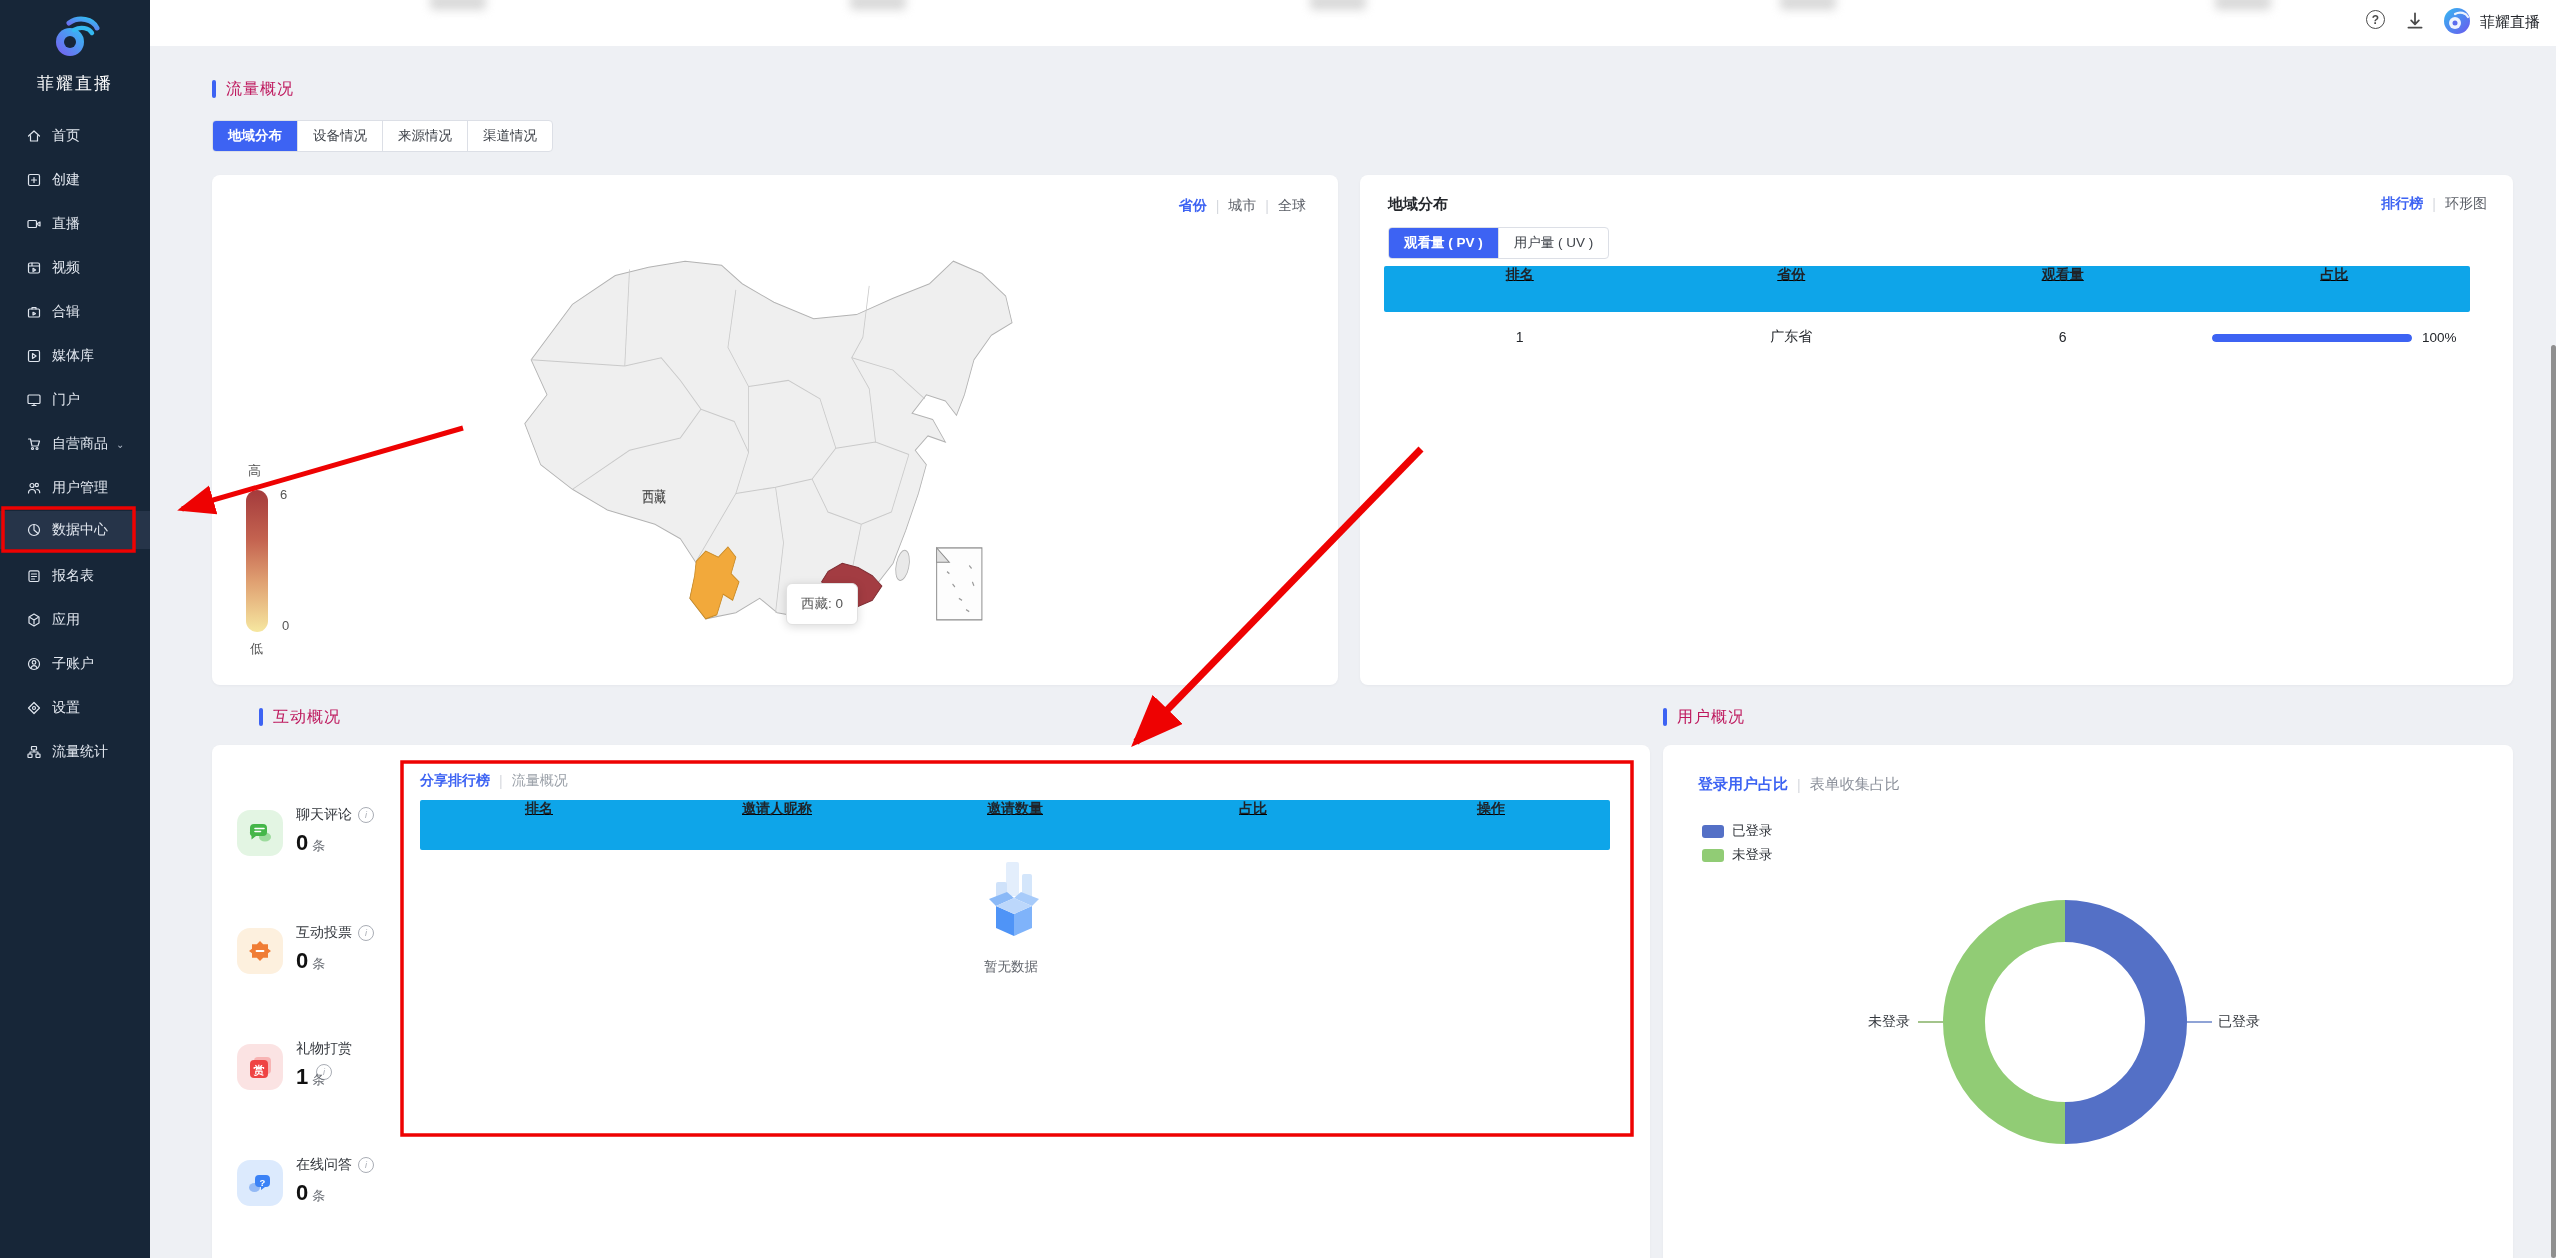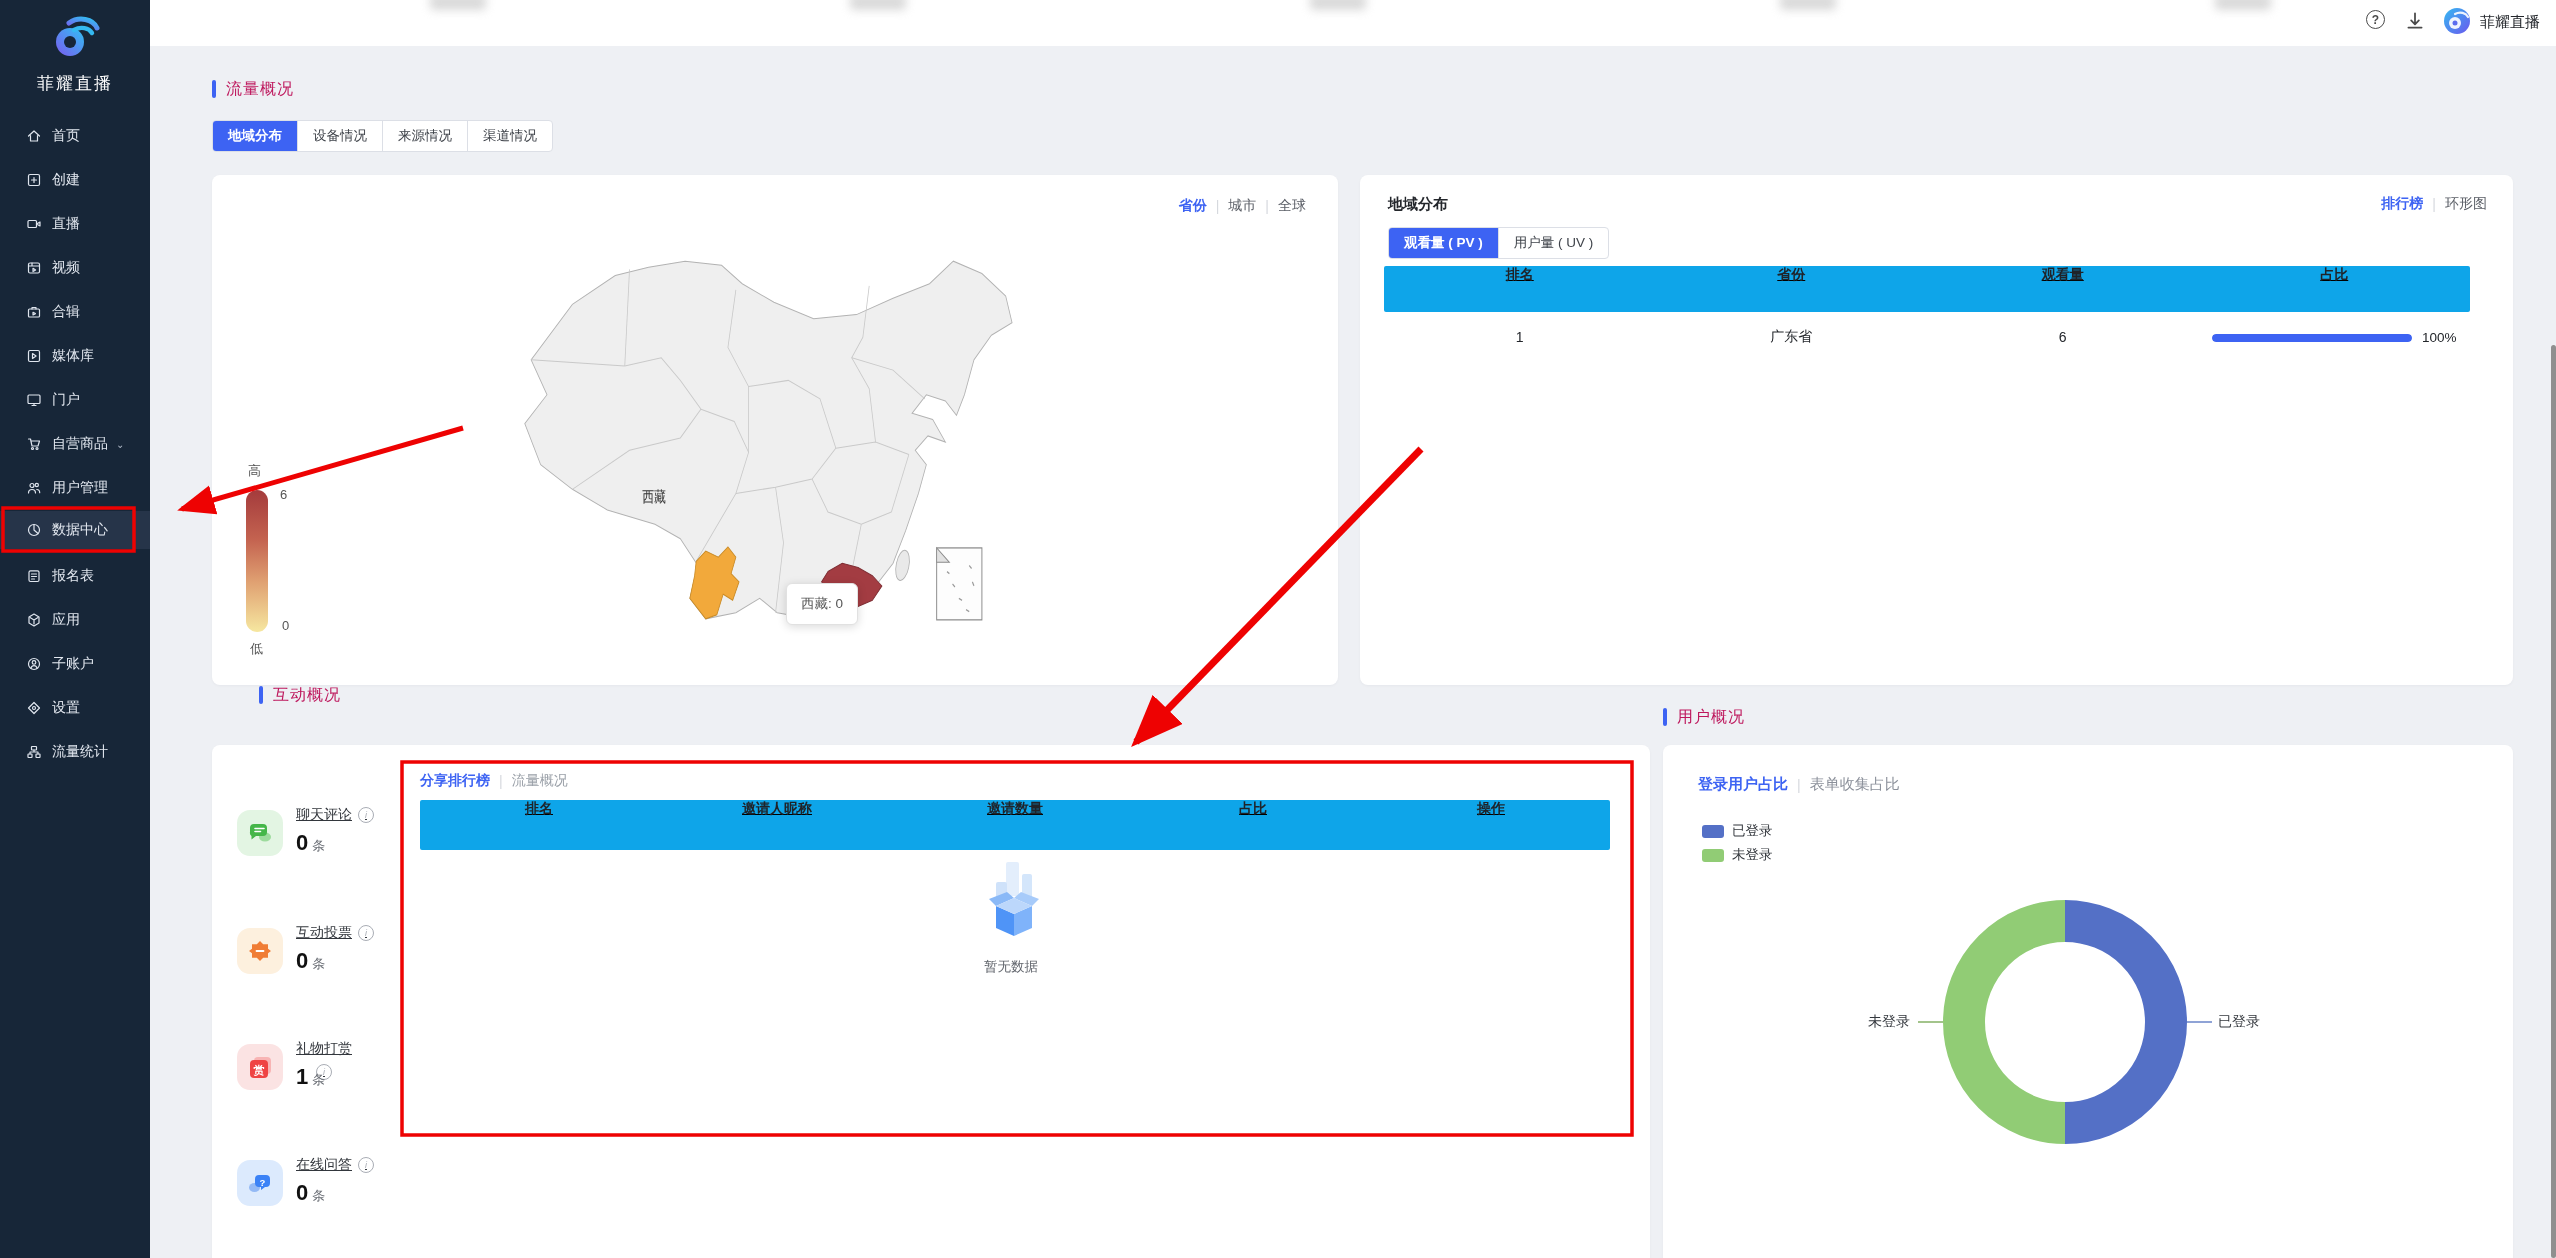--- a/index.html
+++ b/index.html
@@ -46,21 +46,21 @@
   
   .t-head{position:absolute;display:flex;background:#0ea5e9;align-items:flex-start;border-radius:2px;text-decoration:underline;}
   .t-row{position:absolute;display:flex;align-items:center;}
   .t-cell{flex:1;text-align:center;font-size:14px;color:#23262b;}
   .t-cell.hd{font-weight:700;font-size:14px;color:#1f2329;}
   .pct-wrap{display:inline-flex;align-items:center;justify-content:center;gap:10px;width:100%;}
   .track{width:200px;height:8px;border-radius:4px;background:#e9ecf2;overflow:hidden;}
   .fill{height:100%;background:#3d63f3;border-radius:4px;}
   
   .stat-ic{position:absolute;width:46px;height:46px;border-radius:13px;display:flex;align-items:center;justify-content:center;}
-  .stat-label{position:absolute;font-size:14px;color:#33373d;display:flex;align-items:center;gap:6px;white-space:nowrap;text-decoration:underline;}
+  .stat-label{position:absolute;font-size:14px;color:#33373d;display:flex;align-items:center;gap:6px;white-space:nowrap;}
   .info-dot{width:14px;height:14px;border:1px solid #a9adb5;border-radius:50%;color:#a9adb5;font-size:9px;display:inline-flex;align-items:center;justify-content:center;cursor:pointer;}
   .info-dot::before{content:"i";font-style:italic;}
   .stat-val{position:absolute;font-size:22px;font-weight:700;color:#111;}
   .stat-unit{font-size:13px;color:#6b6f76;font-weight:400;margin-left:4px;}
   .empty-txt{position:absolute;font-size:13.5px;color:#62666d;}
   
   .legend-row{position:absolute;display:flex;align-items:center;gap:8px;font-size:13.5px;color:#33373d;}
   .donut-lbl{position:absolute;font-size:14px;color:#33373d;white-space:nowrap;}
   .conn{position:absolute;height:2px;}
   
@@ -320,21 +320,21 @@
         <div class="pct-wrap">
           <div class="track">
               <div class="fill" style="width:100%"></div>
             </div>
           <span style="font-size:13.5px;color:#23262b;">100%</span>
         </div>
       </div>
     </div>
   </div>
 
-  <div class="sec-title" style="left:212px;top:684px;padding-left:47px;">
+  <div class="sec-title" style="left:212px;top:706px;padding-left:47px;">
     <div class="sec-bar"></div>
     <div class="sec-text">互动概况</div>
   </div>
 
   <div class="card" style="left:212px;top:745px;width:1438px;height:513px;border-radius:8px 8px 0 0;"></div>
 
   <div class="stat-ic" style="left:237px;top:810px;background:#e3f5e3;">
     <svg width="28" height="28" viewBox="0 0 28 28">
         <ellipse cx="19" cy="18" rx="6" ry="4.6" fill="#9ddb9d"></ellipse>
         <path d="M4 9a4 4 0 014-4h9a4 4 0 014 4v4a4 4 0 01-4 4H10l-4.5 3.4V17A4 4 0 014 13z" fill="#45b649"></path>

